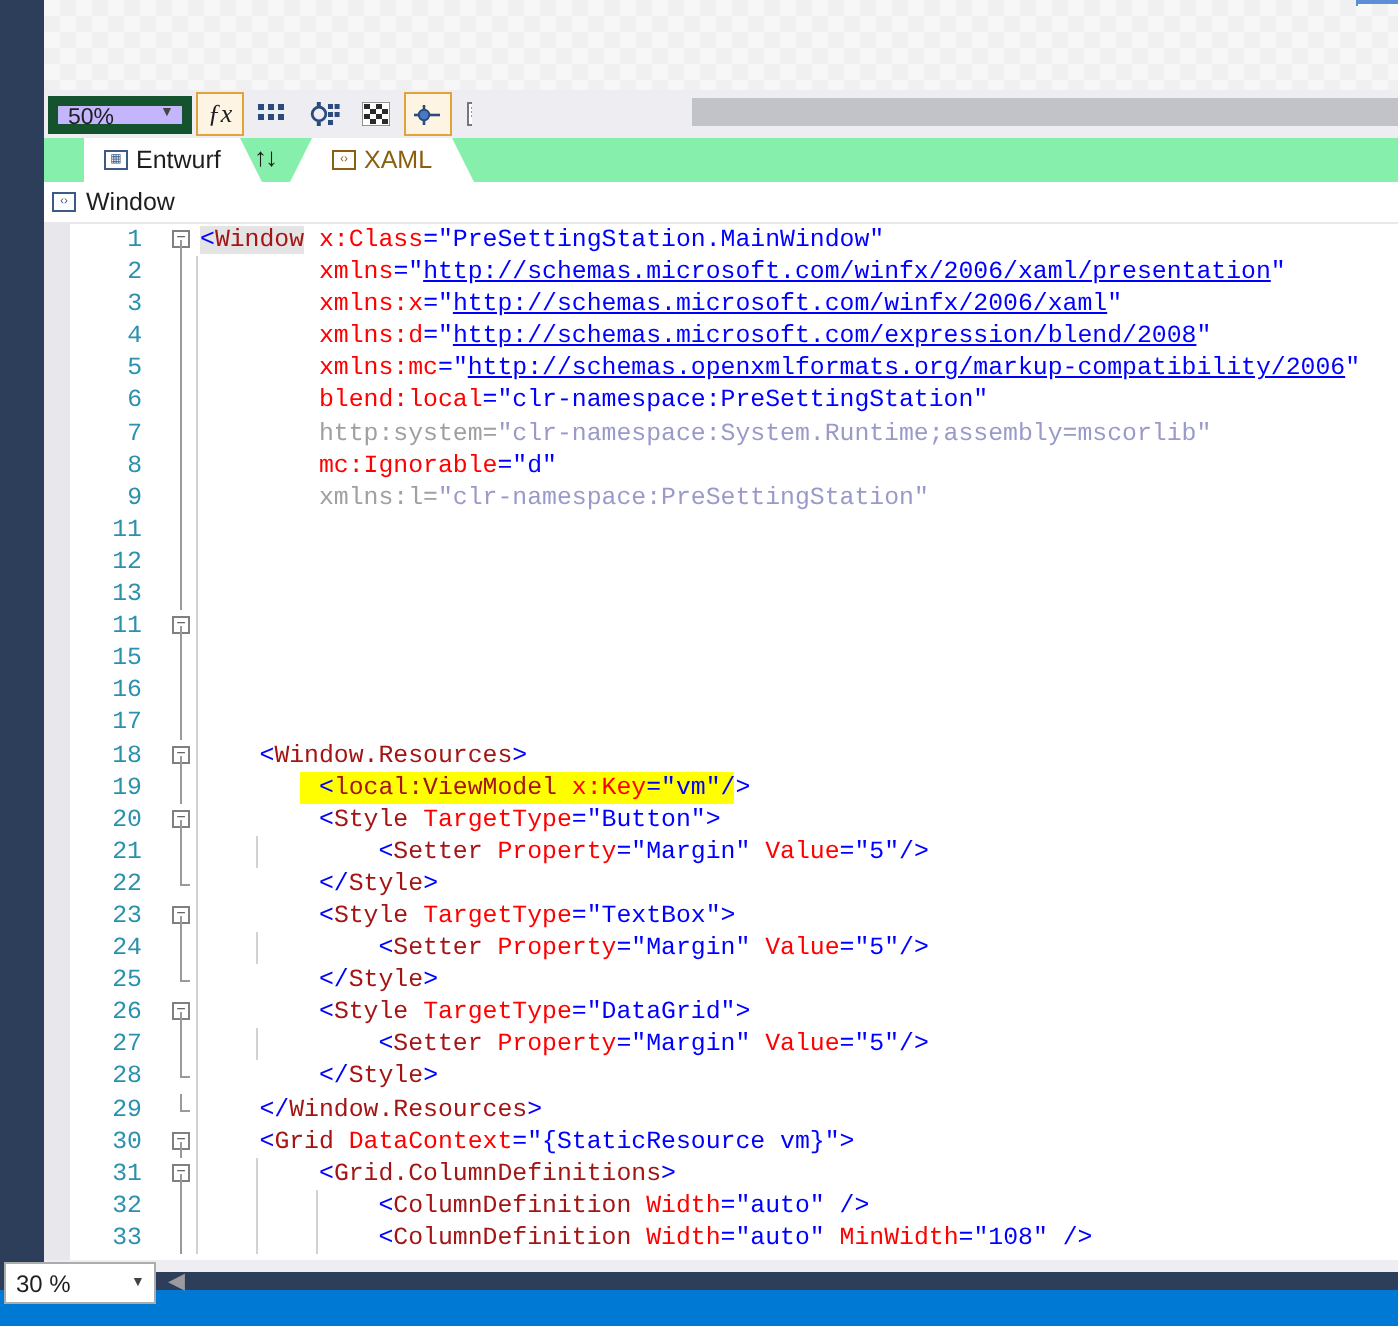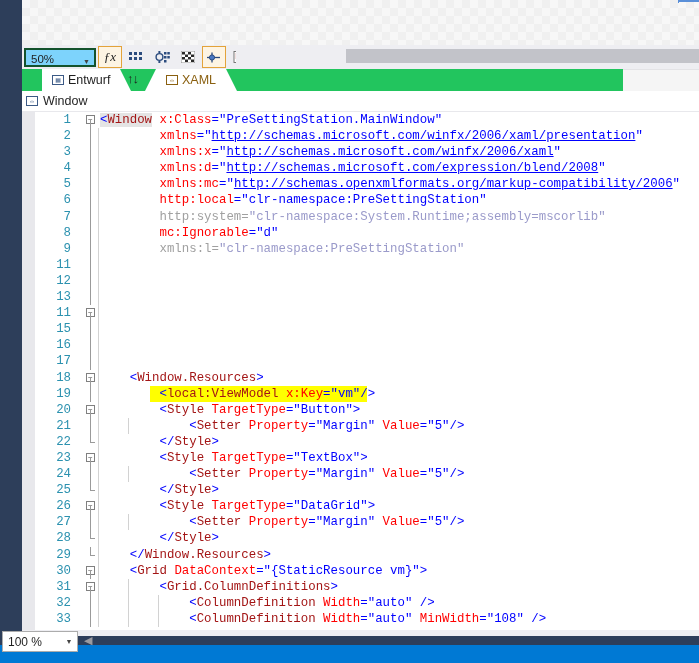--- a/index.html
+++ b/index.html
@@ -29,41 +29,41 @@
   .sel-edge{position:absolute;left:657px;top:0;width:42px;height:2px;background:#5a8fd8;}
   .sel-edge-v{position:absolute;left:656px;top:0;width:1px;height:3px;background:#5a8fd8;}
 
   
   .toolbar{
     position:absolute;left:22px;top:45px;width:677px;height:24px;
     background:#eeeef2;border-bottom:1px solid #e3e3e6;
     display:flex;align-items:center;
   }
   .zoom-combo{
-    margin-left:2px;width:72px;height:19px;background:#7dd3fc;
-    border:2px solid #14532d;display:flex;align-items:flex-end;
+    margin-left:2px;width:72px;height:19px;background:#c4b5fd;
+    border:5px solid #14532d;display:flex;align-items:flex-start;
     font-size:11.5px;color:#1e1e1e;box-sizing:border-box;
   }
   .zoom-combo .zv{padding-left:5px;flex:1;}
   .zoom-combo .arw{
     width:15px;text-align:center;font-size:7px;color:#444;line-height:1;
     border-left:0px solid #ccc;
   }
   .tb-btn{
     width:24px;height:22px;margin-left:2px;display:flex;align-items:center;justify-content:center;
     box-sizing:border-box;
   }
   .tb-btn.active{border:1px solid #e3a33a;background:#fdf4e3;}
   .scroll-left-arrow{width:16px;height:22px;display:flex;align-items:center;justify-content:center;}
 
   .h-scroll{position:absolute;left:236px;top:48px;width:463px;height:17px;background:#eeeef2;}
   .h-scroll .thumb{position:absolute;left:110px;top:1px;width:353px;height:14px;background:#c2c3c9;}
 
   
-  .tabstrip{position:absolute;left:22px;top:69px;width:601px;height:22px;background:#22c55e;}
+  .tabstrip{position:absolute;left:22px;top:69px;width:677px;height:22px;background:#86efac;}
   .tab{
     position:absolute;top:0;height:22px;display:flex;align-items:center;gap:4px;
     font-size:12.5px;color:#1e1e1e;padding:0 10px;box-sizing:border-box;
   }
   .tab.design{left:20px;background:#ffffff;}
   .tab.design::after{
     content:"";position:absolute;right:-11px;top:0;width:0;height:0;
     border-left:11px solid #ffffff;border-top:22px solid transparent;
   }
   .swap{position:absolute;left:105px;top:2px;font-size:13px;color:#1e1e1e;letter-spacing:-1px;}
@@ -247,21 +247,21 @@
   </div>
 
   <div class="editor">
     <div class="ind-margin"></div>
     <div class="code-rows" id="code-rows">
         <div class="row"><span class="lnum">1</span><span class="gutterfold"><span class="foldbox">−</span><span class="foldline half-top"></span></span><span class="codetext"><span class="t-sel"><span class="t-ang">&lt;</span><span class="t-tag">Window</span></span> <span class="t-attr">x:Class</span><span class="t-ang">=</span><span class="t-val">"PreSettingStation.MainWindow"</span></span></div>
         <div class="row"><span class="lnum">2</span><span class="gutterfold"><span class="foldline"></span></span><span class="iguide" style="left: 76px;"></span><span class="codetext">        <span class="t-attr">xmlns</span><span class="t-ang">=</span><span class="t-val">"</span><span class="t-url">http://schemas.microsoft.com/winfx/2006/xaml/presentation</span><span class="t-val">"</span></span></div>
         <div class="row"><span class="lnum">3</span><span class="gutterfold"><span class="foldline"></span></span><span class="iguide" style="left: 76px;"></span><span class="codetext">        <span class="t-attr">xmlns:x</span><span class="t-ang">=</span><span class="t-val">"</span><span class="t-url">http://schemas.microsoft.com/winfx/2006/xaml</span><span class="t-val">"</span></span></div>
         <div class="row"><span class="lnum">4</span><span class="gutterfold"><span class="foldline"></span></span><span class="iguide" style="left: 76px;"></span><span class="codetext">        <span class="t-attr">xmlns:d</span><span class="t-ang">=</span><span class="t-val">"</span><span class="t-url">http://schemas.microsoft.com/expression/blend/2008</span><span class="t-val">"</span></span></div>
         <div class="row"><span class="lnum">5</span><span class="gutterfold"><span class="foldline"></span></span><span class="iguide" style="left: 76px;"></span><span class="codetext">        <span class="t-attr">xmlns:mc</span><span class="t-ang">=</span><span class="t-val">"</span><span class="t-url">http://schemas.openxmlformats.org/markup-compatibility/2006</span><span class="t-val">"</span></span></div>
-        <div class="row"><span class="lnum">6</span><span class="gutterfold"><span class="foldline"></span></span><span class="iguide" style="left: 76px;"></span><span class="codetext">        <span class="t-attr">http:local</span><span class="t-ang">=</span><span class="t-val">"clr-namespace:PreSettingStation"</span></span></div>
+        <div class="row"><span class="lnum">6</span><span class="gutterfold"><span class="foldline"></span></span><span class="iguide" style="left: 76px;"></span><span class="codetext">        <span class="t-attr">blend:local</span><span class="t-ang">=</span><span class="t-val">"clr-namespace:PreSettingStation"</span></span></div>
         <div class="row"><span class="lnum">7</span><span class="gutterfold"><span class="foldline"></span></span><span class="iguide" style="left: 76px;"></span><span class="codetext">        <span class="t-dim">http:system=</span><span class="t-dimv">"clr-namespace:System.Runtime;assembly=mscorlib"</span><span class="t-dim"></span></span></div>
         <div class="row"><span class="lnum">8</span><span class="gutterfold"><span class="foldline"></span></span><span class="iguide" style="left: 76px;"></span><span class="codetext">        <span class="t-attr">mc:Ignorable</span><span class="t-ang">=</span><span class="t-val">"d"</span></span></div>
         <div class="row"><span class="lnum">9</span><span class="gutterfold"><span class="foldline"></span></span><span class="iguide" style="left: 76px;"></span><span class="codetext">        <span class="t-dim">xmlns:l=</span><span class="t-dimv">"clr-namespace:PreSettingStation"</span><span class="t-dim"></span></span></div>
         <div class="row"><span class="lnum">11</span><span class="gutterfold"><span class="foldline"></span></span><span class="iguide" style="left: 76px;"></span><span class="codetext"></span></div>
         <div class="row"><span class="lnum">12</span><span class="gutterfold"><span class="foldline"></span></span><span class="iguide" style="left: 76px;"></span><span class="codetext"></span></div>
         <div class="row"><span class="lnum">13</span><span class="gutterfold"><span class="foldline"></span></span><span class="iguide" style="left: 76px;"></span><span class="codetext"></span></div>
         <div class="row"><span class="lnum">11</span><span class="gutterfold"><span class="foldbox">−</span><span class="foldline half-top"></span></span><span class="iguide" style="left: 76px;"></span><span class="codetext"></span></div>
         <div class="row"><span class="lnum">15</span><span class="gutterfold"><span class="foldline"></span></span><span class="iguide" style="left: 76px;"></span><span class="codetext"></span></div>
         <div class="row"><span class="lnum">16</span><span class="gutterfold"><span class="foldline"></span></span><span class="iguide" style="left: 76px;"></span><span class="codetext"></span></div>
         <div class="row"><span class="lnum">17</span><span class="gutterfold"><span class="foldline"></span></span><span class="iguide" style="left: 76px;"></span><span class="codetext"></span></div>
@@ -279,21 +279,21 @@
         <div class="row"><span class="lnum">29</span><span class="gutterfold"><span class="foldline half-bot"></span><span class="foldend"></span></span><span class="iguide" style="left: 76px;"></span><span class="codetext">    <span class="t-ang">&lt;/</span><span class="t-tag">Window.Resources</span><span class="t-ang">&gt;</span></span></div>
         <div class="row"><span class="lnum">30</span><span class="gutterfold"><span class="foldbox">−</span><span class="foldline half-top"></span></span><span class="iguide" style="left: 76px;"></span><span class="codetext">    <span class="t-ang">&lt;</span><span class="t-tag">Grid</span> <span class="t-attr">DataContext</span><span class="t-ang">=</span><span class="t-val">"{StaticResource vm}"</span><span class="t-ang">&gt;</span></span></div>
         <div class="row"><span class="lnum">31</span><span class="gutterfold"><span class="foldbox">−</span><span class="foldline half-top"></span></span><span class="iguide" style="left: 76px;"></span><span class="iguide" style="left: 105.8px;"></span><span class="codetext">        <span class="t-ang">&lt;</span><span class="t-tag">Grid.ColumnDefinitions</span><span class="t-ang">&gt;</span></span></div>
         <div class="row"><span class="lnum">32</span><span class="gutterfold"><span class="foldline"></span></span><span class="iguide" style="left: 76px;"></span><span class="iguide" style="left: 105.8px;"></span><span class="iguide" style="left: 135.6px;"></span><span class="codetext">            <span class="t-ang">&lt;</span><span class="t-tag">ColumnDefinition</span> <span class="t-attr">Width</span><span class="t-ang">=</span><span class="t-val">"auto"</span> <span class="t-ang">/&gt;</span></span></div>
         <div class="row"><span class="lnum">33</span><span class="gutterfold"><span class="foldline"></span></span><span class="iguide" style="left: 76px;"></span><span class="iguide" style="left: 105.8px;"></span><span class="iguide" style="left: 135.6px;"></span><span class="codetext">            <span class="t-ang">&lt;</span><span class="t-tag">ColumnDefinition</span> <span class="t-attr">Width</span><span class="t-ang">=</span><span class="t-val">"auto"</span> <span class="t-attr">MinWidth</span><span class="t-ang">=</span><span class="t-val">"108"</span> <span class="t-ang">/&gt;</span></span></div>
       </div>
   </div>
 
   <div class="bl-strip"></div>
   <div class="zoom-bl">
-    <span class="zv">100 %</span>
+    <span class="zv">30 %</span>
     <span class="arw">▼</span>
   </div>
   <div class="bl-arrow">
     <span>◀</span>
   </div>
 
   <div class="bottom-rail"></div>
   <div class="status-bar"></div>
 </div>
 

